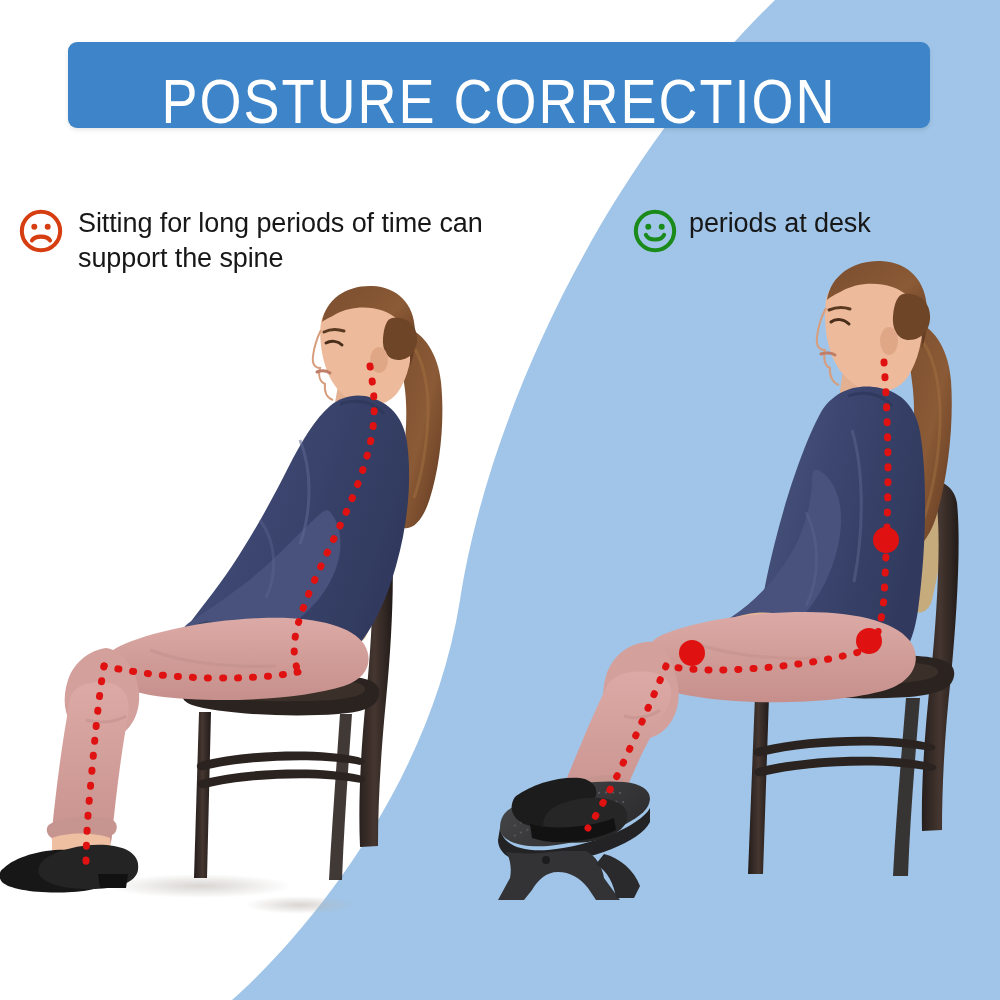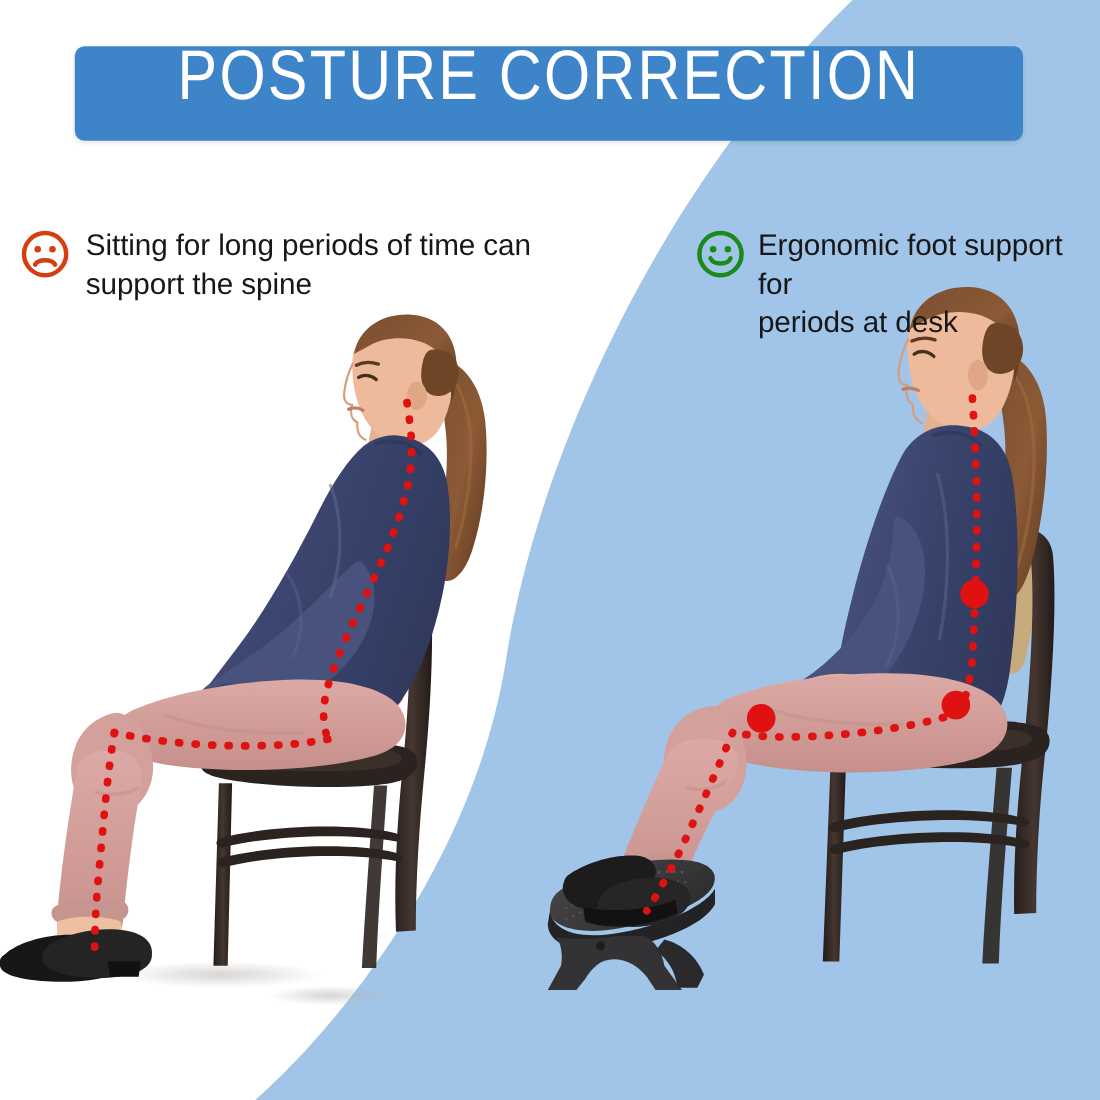--- a/index.html
+++ b/index.html
@@ -10,21 +10,21 @@
     position:relative;
   }
   #stage{position:absolute;inset:0;width:1000px;height:1000px;overflow:hidden;background:#fff;}
   .layer{position:absolute;inset:0;width:1000px;height:1000px;}
 
   
   #title-banner{
     position:absolute;left:68px;top:42px;width:862px;height:86px;
     background:#3d85c8;border-radius:9px;
     box-shadow:0 2px 4px rgba(0,0,0,.10);
-    display:flex;align-items:flex-start;justify-content:center;
+    display:flex;align-items:flex-end;justify-content:center;
     z-index:30;
   }
   #title-text{
     color:#ffffff;font-size:54px;letter-spacing:2.0px;
     font-family:"Liberation Sans",sans-serif;font-weight:400;
     white-space:nowrap;line-height:1;
     transform:scaleY(1.18);
   }
 
   
@@ -460,18 +460,17 @@
   </div>
 
   <div class="caption" id="caption-right">
     <svg class="face-icon" viewBox="0 0 48 48">
       <circle cx="24" cy="24" r="20" fill="none" stroke="#1a8a1a" stroke-width="4.2"></circle>
       <circle cx="17" cy="19.5" r="3.1" fill="#1a8a1a"></circle>
       <circle cx="31" cy="19.5" r="3.1" fill="#1a8a1a"></circle>
       <path d="M 14.5,28 C 17.5,34.5 30.5,34.5 33.5,28" fill="none" stroke="#1a8a1a" stroke-width="4.2" stroke-linecap="round"></path>
     </svg>
     <div class="caption-text">
-      <div>Ergonomic foot support for</div>
       <div>periods at desk</div>
     </div>
   </div>
 
 </div>
 
 </body></html>

